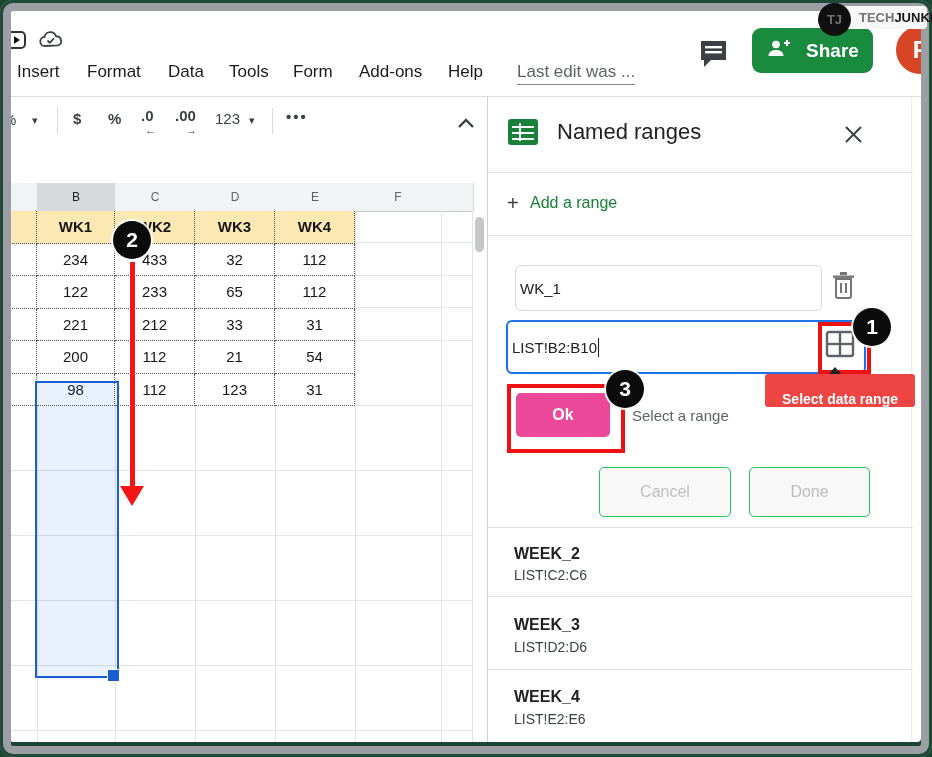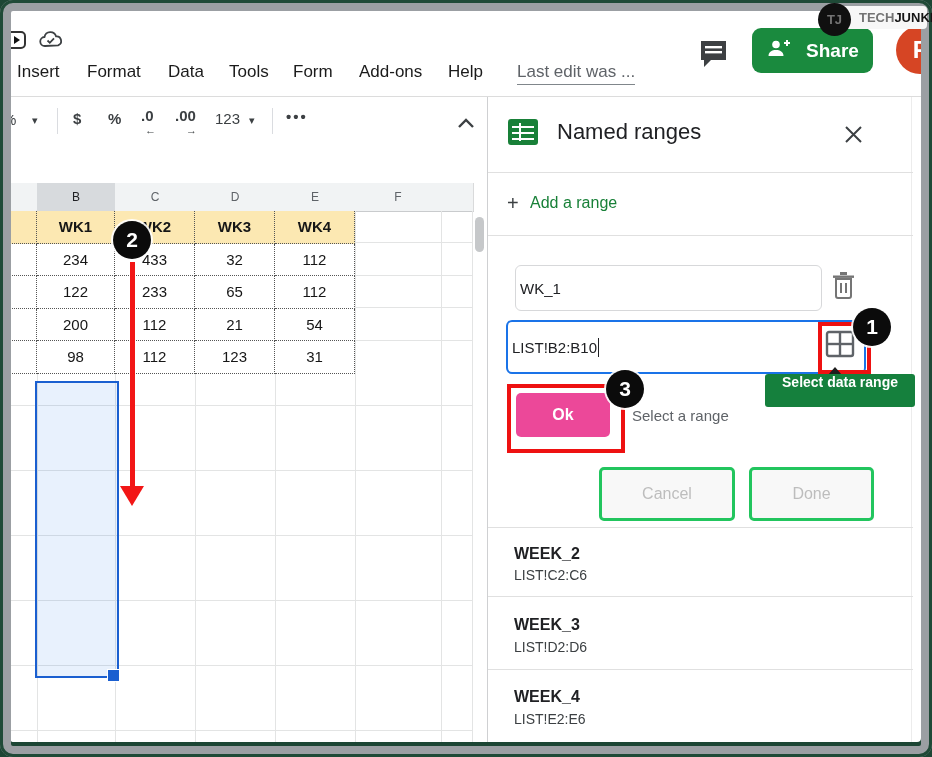--- a/index.html
+++ b/index.html
@@ -53,25 +53,25 @@
   .add-range{position:absolute;left:520px;top:184px;font-size:16px;font-weight:500;color:#188038;cursor:pointer;}
   .plus{position:absolute;left:497px;top:182px;font-size:20px;color:#3c4043;font-weight:400;}
   .field{position:absolute;box-sizing:border-box;border-radius:6px;display:flex;align-items:center;
          font-size:15px;color:#202124;padding-left:4px;background:#fff;}
   #name-field{left:505px;top:255px;width:307px;height:46px;border:1.5px solid #d7d8da;}
   #range-field{left:496px;top:310px;width:360px;height:54px;border:2px solid #1a73e8;}
   .caret-bar{display:inline-block;width:1px;height:19px;background:#202124;margin-left:1px;}
   .ok-btn{position:absolute;left:506px;top:383px;width:94px;height:44px;background:#ec4899;border-radius:5px;
           color:#fff;font-size:16px;font-weight:700;display:flex;align-items:center;justify-content:center;cursor:pointer;}
   .select-a-range{position:absolute;left:622px;top:397px;font-size:15px;color:#5f6368;}
-  .tooltip{position:absolute;left:755px;top:364px;width:150px;height:33px;background:#15803d;border-radius:3px;
-           color:#fff;font-size:14px;font-weight:700;display:flex;align-items:flex-start;justify-content:center;z-index:26;}
+  .tooltip{position:absolute;left:755px;top:364px;width:150px;height:33px;background:#ef4444;border-radius:3px;
+           color:#fff;font-size:14px;font-weight:700;display:flex;align-items:flex-end;justify-content:center;z-index:26;}
   .tooltip-notch{position:absolute;left:818px;top:357px;width:0;height:0;border-left:7px solid transparent;
                  border-right:7px solid transparent;border-bottom:8px solid #1e1e1e;z-index:26;}
-  .gray-btn{position:absolute;top:457px;height:48px;background:#f8f8f8;border:3px solid #22c55e;border-radius:5px;
+  .gray-btn{position:absolute;top:457px;height:48px;background:#f8f8f8;border:1px solid #22c55e;border-radius:5px;
             color:#bdbdbd;font-size:16px;display:flex;align-items:center;justify-content:center;cursor:pointer;}
   .entry-name{position:absolute;left:504px;font-size:16px;font-weight:700;color:#202124;}
   .entry-range{position:absolute;left:504px;font-size:14px;color:#3c4043;}
   .icon-btn{cursor:pointer;}
   
   #tj-tab{position:absolute;left:841px;top:6px;width:86px;height:23px;background:#f7f7f7;border-radius:4px;z-index:60;
           display:flex;align-items:center;padding-left:18px;box-sizing:border-box;font-size:13px;font-weight:700;white-space:nowrap;}
   #tj-coin{position:absolute;left:818px;top:3px;width:33px;height:33px;border-radius:50%;background:#101010;z-index:61;
            display:flex;align-items:center;justify-content:center;font-size:13px;font-weight:700;}
   .gold{color:#737373;} .dark{color:#151515;}
@@ -181,20 +181,27 @@
       </div>
       <div class="trow">
         <div class="tc ca"></div>
         <div class="tc cb">122</div>
         <div class="tc cc">233</div>
         <div class="tc cd">65</div>
         <div class="tc ce">112</div>
       </div>
       <div class="trow">
         <div class="tc ca"></div>
+        <div class="tc cb">221</div>
+        <div class="tc cc">212</div>
+        <div class="tc cd">33</div>
+        <div class="tc ce">31</div>
+      </div>
+      <div class="trow">
+        <div class="tc ca"></div>
         <div class="tc cb">200</div>
         <div class="tc cc">112</div>
         <div class="tc cd">21</div>
         <div class="tc ce">54</div>
       </div>
       <div class="trow">
         <div class="tc ca"></div>
         <div class="tc cb">98</div>
         <div class="tc cc">112</div>
         <div class="tc cd">123</div>

